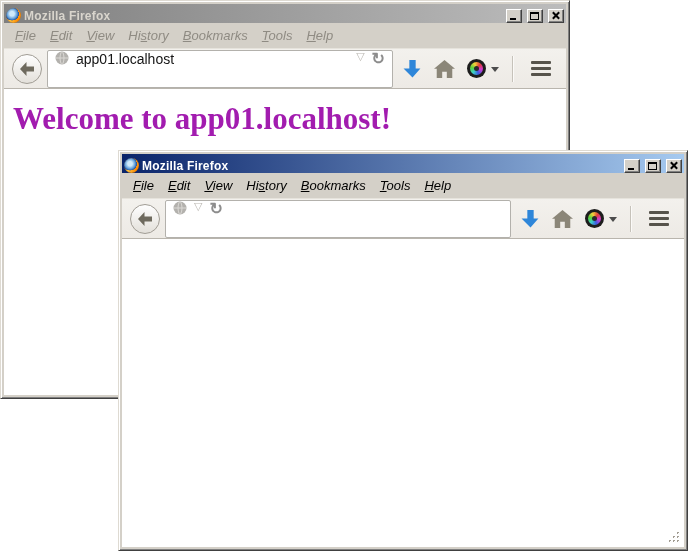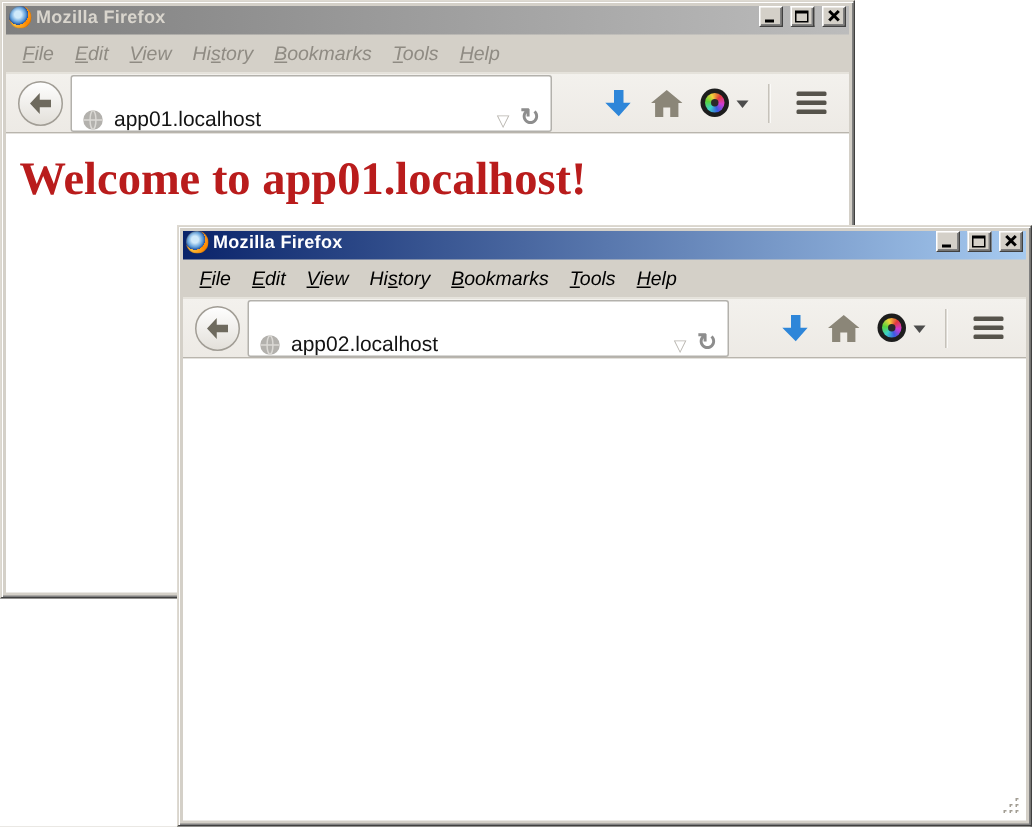--- a/index.html
+++ b/index.html
@@ -9,21 +9,21 @@
   .window {
     position:absolute; background:#d4d0c8;
     border:1px solid; border-color:#dedad2 #404040 #404040 #dedad2;
     box-shadow: inset 1px 1px 0 #ffffff, inset -1px -1px 0 #808080;
     padding:3px; display:flex; flex-direction:column;
   }
   .w1 { left:0; top:0; width:570px; height:399px; z-index:1; }
   .w2 { left:118px; top:150px; width:570px; height:401px; z-index:2; }
 
   
-  .titlebar { height:19px; flex:0 0 19px; display:flex; align-items:flex-start; padding:0 2px; gap:3px; }
+  .titlebar { height:19px; flex:0 0 19px; display:flex; align-items:flex-end; padding:0 2px; gap:3px; }
   .w-active   .titlebar { background:linear-gradient(to right,#0a246a,#a6caf0); color:#ffffff; }
   .w-inactive .titlebar { background:linear-gradient(to right,#7f7f7f,#bcbcbc); color:#d9d5cd; }
   .title { font-size:12px; font-weight:bold; flex:1; white-space:nowrap; letter-spacing:.2px; }
   .ff-icon { width:15px; height:15px; border-radius:50%; flex:0 0 15px;
     background:
       radial-gradient(circle at 40% 38%, #cfe9fa 0 18%, #5b9bd9 40%, #27549c 52%, rgba(0,0,0,0) 53%),
       conic-gradient(from 130deg, #ff8a00, #ffc23d, #e05200, #ff9d1f, #ff8a00);
     box-shadow: inset 0 0 1px #7a3c00;
   }
   .tb-btn { width:16px; height:14px; background:#d4d0c8; position:relative; margin-left:2px;
@@ -43,37 +43,37 @@
   .mn { text-decoration:underline; }
 
   
   .navbar { height:41px; flex:0 0 41px; background:linear-gradient(#f3f1ed,#edeae5);
     border-top:1px solid #e6e3dc; border-bottom:1px solid #b9b5ad;
     display:flex; align-items:center; padding:0 8px; }
   .back-btn { width:30px; height:30px; border-radius:50%; flex:0 0 30px;
     background:linear-gradient(#fefefe,#e3e0da); border:1px solid #a19d95;
     display:flex; align-items:center; justify-content:center; margin-right:5px; }
   .url-field { flex:1; height:38px; background:#fff; border:1px solid #b3b1ac; border-radius:2px;
-    display:flex; align-items:flex-end; padding:0 7px; gap:7px; font-size:14px; color:#141414; margin-right:29px; min-width:0; }
+    display:flex; align-items:flex-start; padding:0 7px; gap:7px; font-size:14px; color:#141414; margin-right:4px; min-width:0; }
   .url-text { flex:1; white-space:nowrap; overflow:hidden; }
   .url-drop { color:#b9b6b0; font-size:11px; line-height:1; }
   .reload   { color:#8d8d8d; font-size:16px; font-weight:bold; line-height:1; }
   .icon-btn { display:flex; align-items:center; justify-content:center; margin:0 6px; flex:0 0 auto; }
   .wheel { width:19px; height:19px; border-radius:50%; background:#1d1d1d; position:relative; }
   .wheel::after { content:""; position:absolute; inset:3px; border-radius:50%;
     background:conic-gradient(from 40deg,#e23b3b,#d23bd2,#3b5be2,#3bd2c8,#59d23b,#f2d23b,#e23b3b); }
   .wheel::before { content:""; position:absolute; inset:7px; border-radius:50%; background:#2a2a2a; z-index:1; }
   .caret { width:0; height:0; border:4px solid transparent; border-top:5px solid #4c4c4c; margin-left:5px; margin-top:5px; }
   .tool-sep { width:1px; height:26px; background:#c6c2ba; box-shadow:1px 0 0 #fbfaf8; margin:0 9px 0 7px; flex:0 0 1px; }
   .hamburger { display:flex; flex-direction:column; gap:3px; padding:5px 7px; margin-left:2px; }
   .hamburger span { width:20px; height:3px; background:#56534b; border-radius:1px; }
 
   
   .content { flex:1; background:#ffffff; position:relative; overflow:hidden; }
-  .page-heading { font-family:"Liberation Serif", serif; font-weight:bold; font-size:31px; color:#b91c1c;
+  .page-heading { font-family:"Liberation Serif", serif; font-weight:bold; font-size:31px; color:#a21caf;
     margin:12px 0 0 9px; white-space:nowrap; }
 
   .grip { position:absolute; right:14px; bottom:14px; width:2px; height:2px; background:transparent;
     box-shadow:
       10px 10px 0 #fdfdfd, 10px 6px 0 #fdfdfd, 10px 2px 0 #fdfdfd, 6px 10px 0 #fdfdfd, 6px 6px 0 #fdfdfd, 2px 10px 0 #fdfdfd,
       9px 9px 0 #a29d93, 9px 5px 0 #a29d93, 9px 1px 0 #a29d93, 5px 9px 0 #a29d93, 5px 5px 0 #a29d93, 1px 9px 0 #a29d93; }
 </style>
 </head>
 <body>
 
@@ -168,21 +168,20 @@
     <span class="back-btn">
       <svg width="16" height="14" viewBox="0 0 16 14">
           <path d="M7.5 0 1 7l6.5 7V9.5H15v-5H7.5z" fill="#6e6a5e"></path>
         </svg>
     </span>
     <span class="url-field">
       <svg width="14" height="14" viewBox="0 0 14 14">
           <circle cx="7" cy="7" r="6.5" fill="#b3b1ad"></circle>
           <path d="M0.5 7h13M7 .5c-2.6 2-2.6 11 0 13M7 .5c2.6 2 2.6 11 0 13" stroke="#dbd9d5" stroke-width="1" fill="none"></path>
         </svg>
-      <span class="url-text">app02.localhost</span>
       <span class="url-drop">▽</span>
       <span class="reload">↻</span>
     </span>
     <span class="icon-btn">
       <svg width="19" height="19" viewBox="0 0 18 18">
           <path d="M6 1h6v8h4.5L9 17.5.5 9H6z" fill="#2e86d9"></path>
         </svg>
     </span>
     <span class="icon-btn">
       <svg width="21" height="18" viewBox="0 0 20 17">

